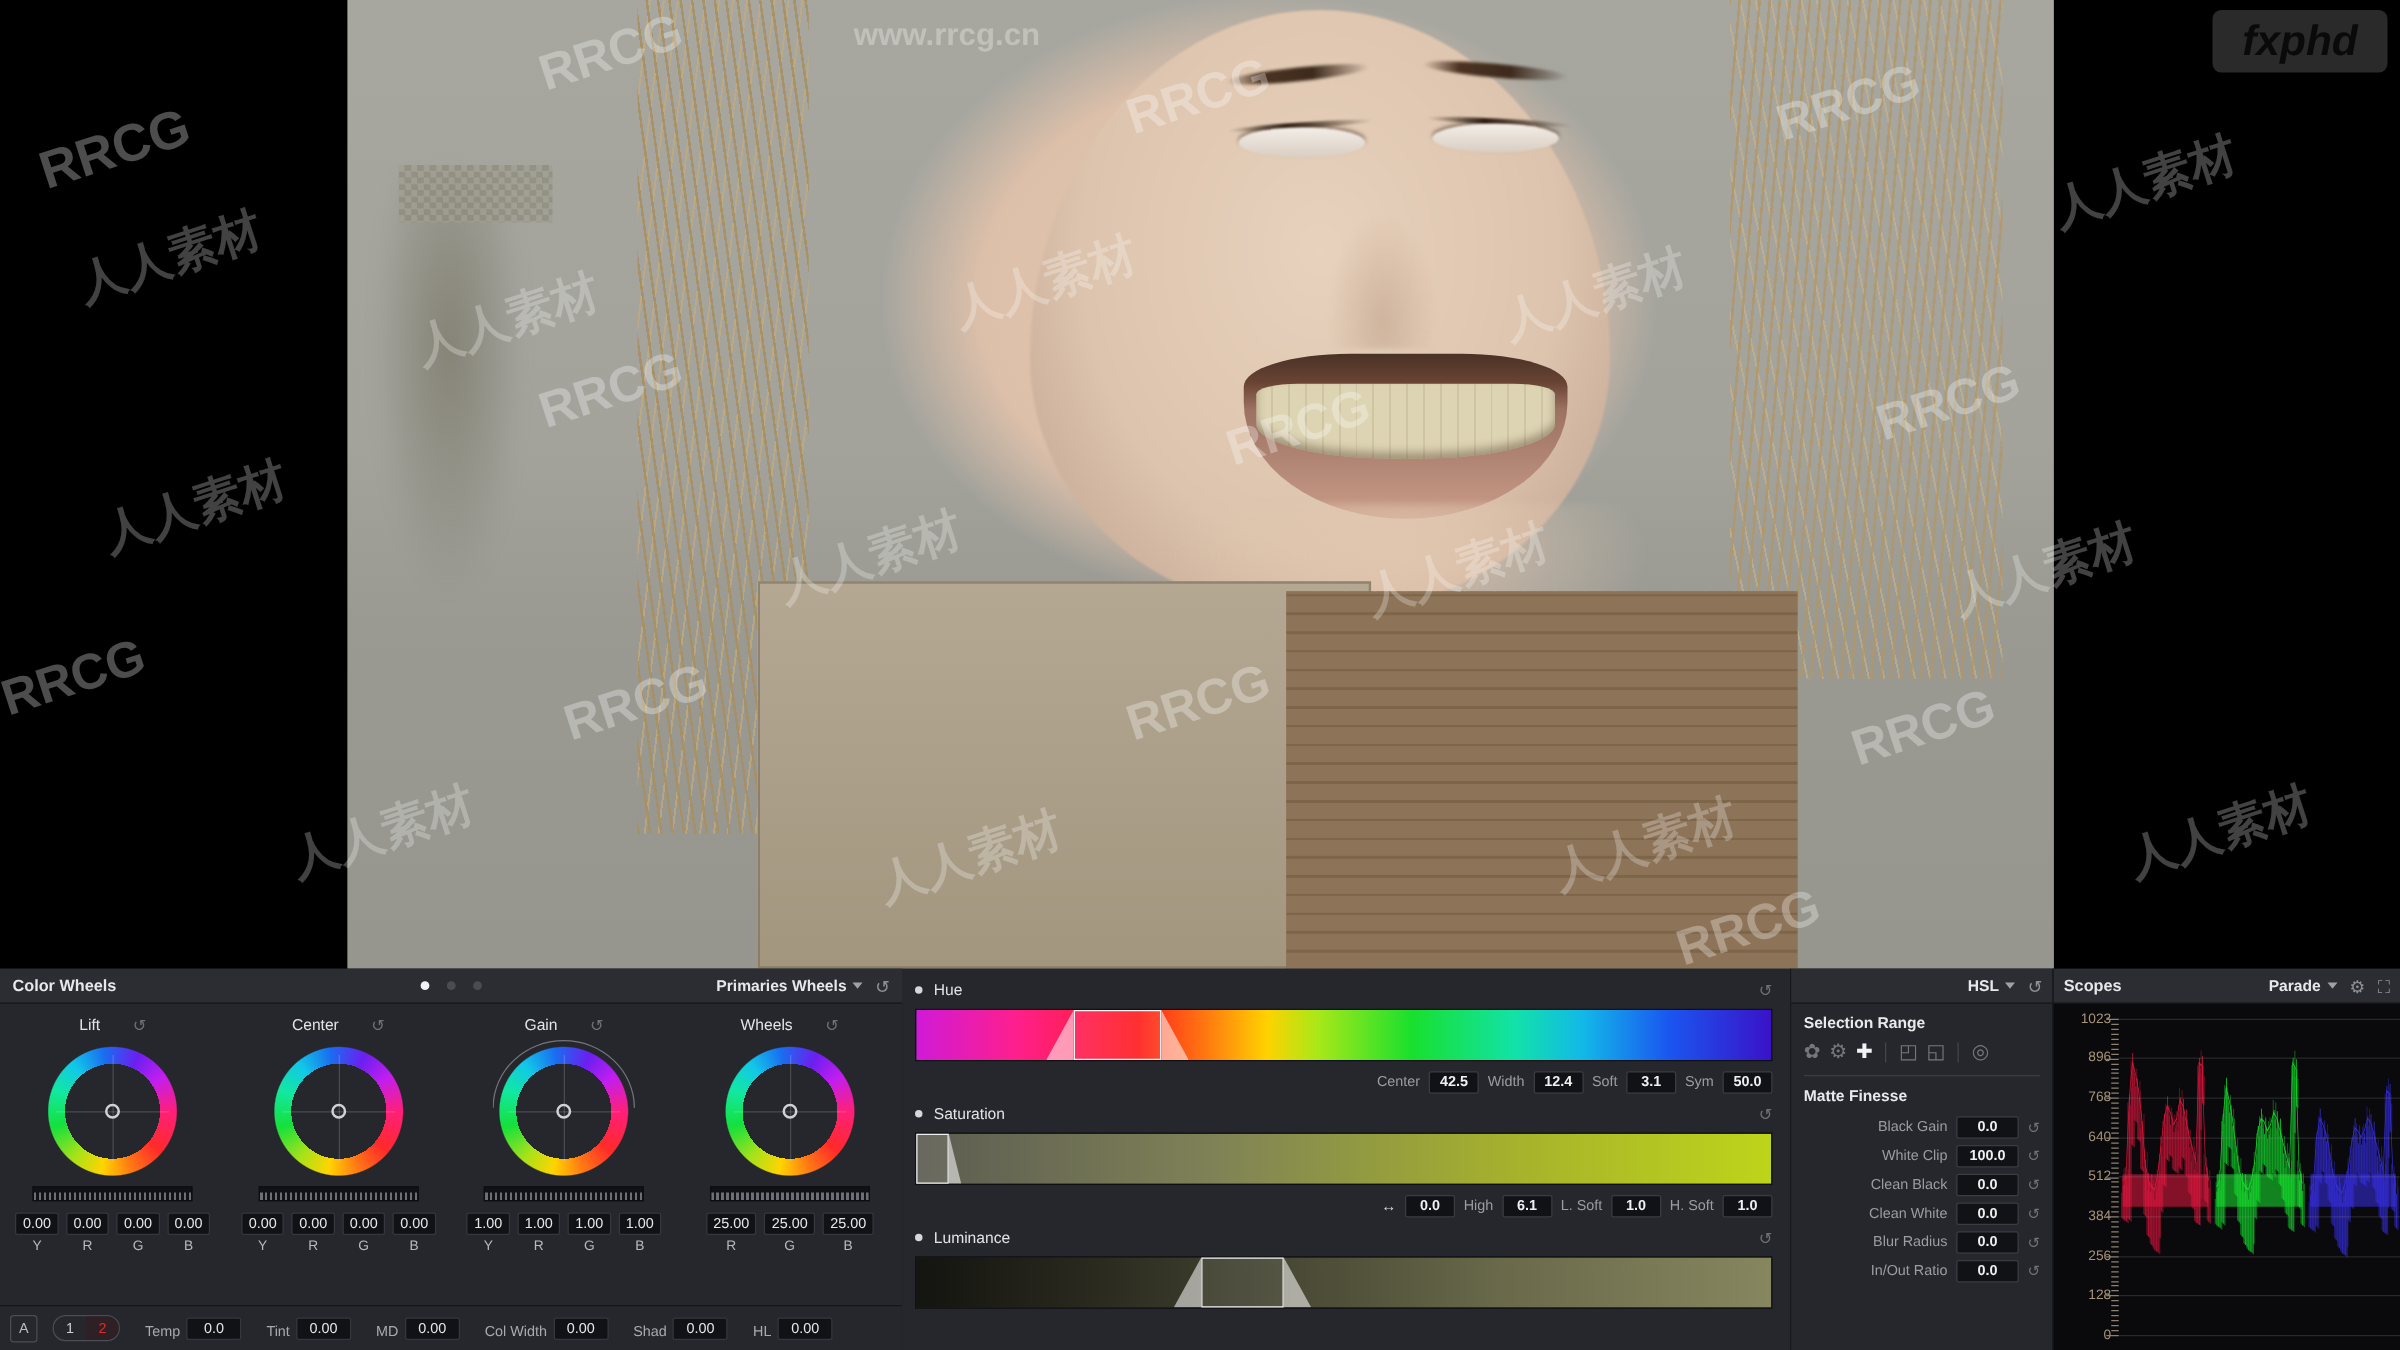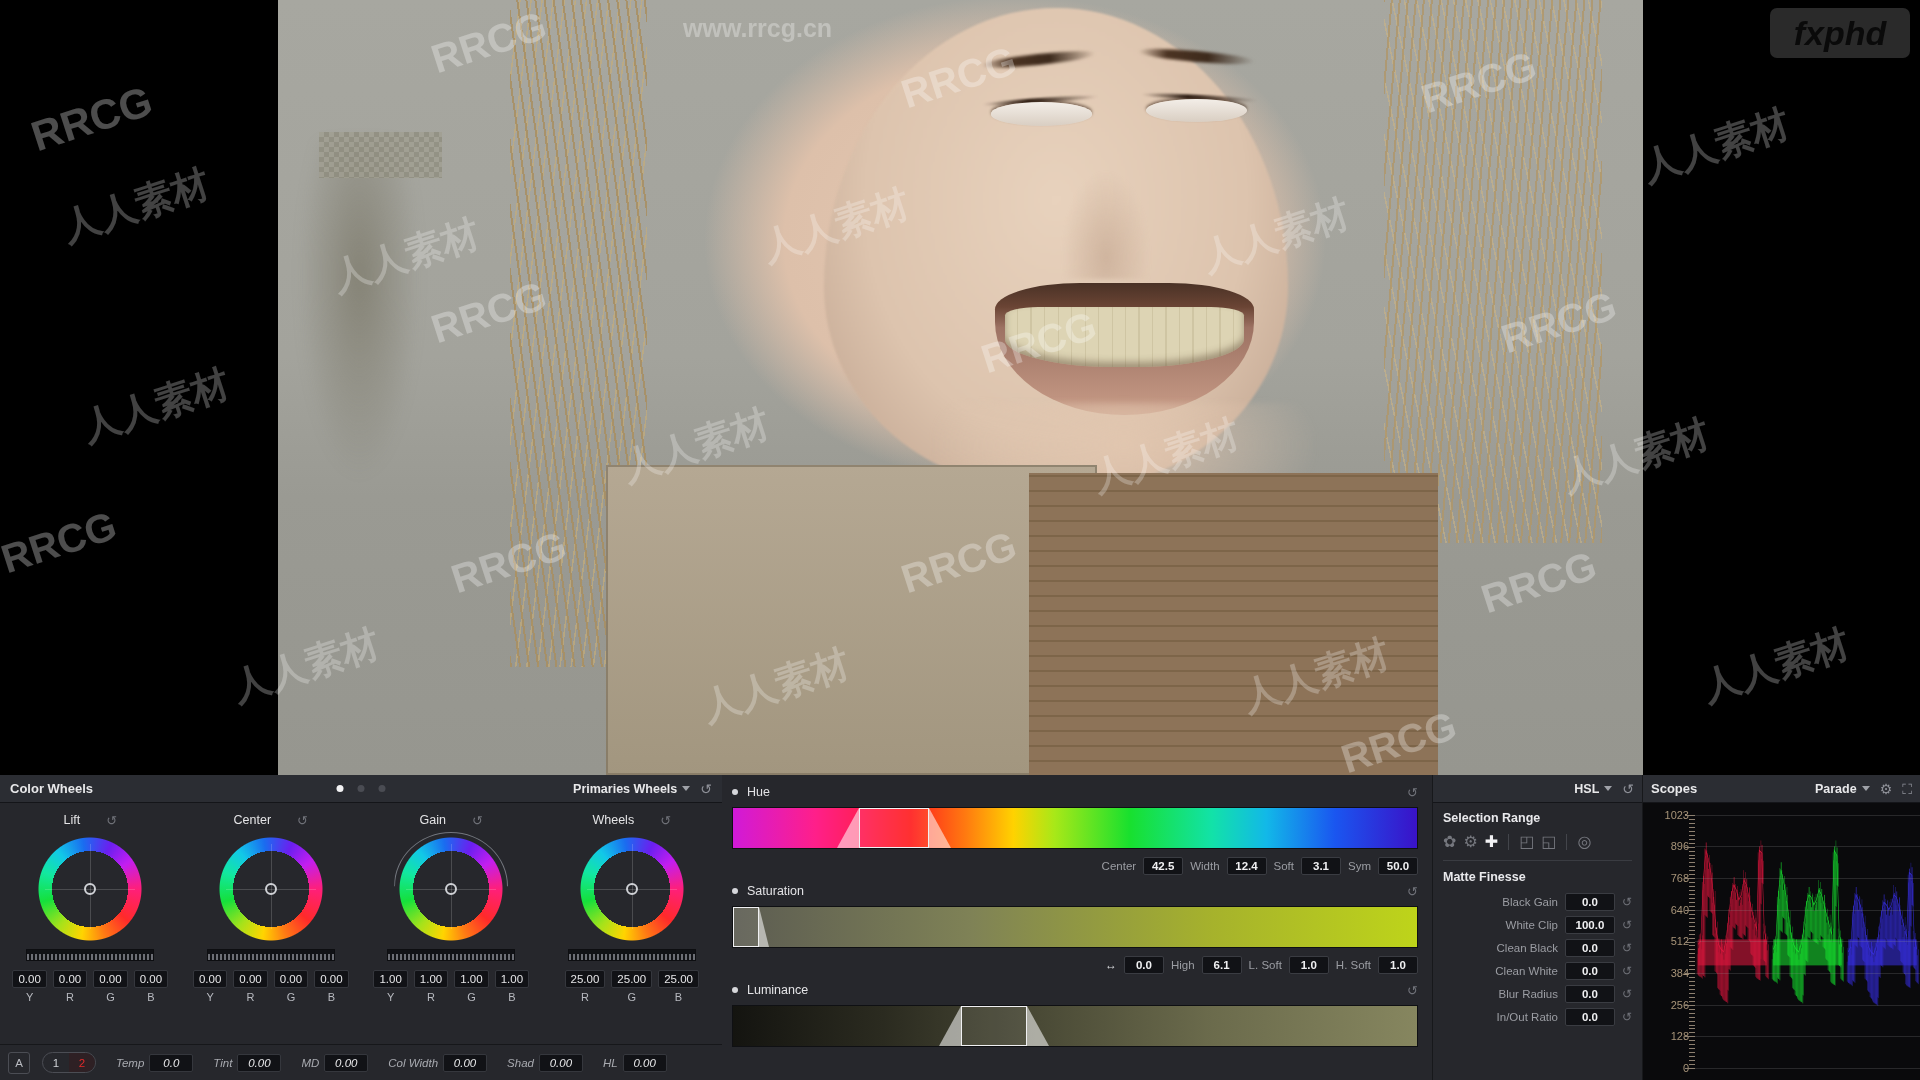--- a/index.html
+++ b/index.html
@@ -188,21 +188,21 @@
   .abtn {
     width:22px; height:22px; border:1px solid #4b4d54; border-radius:3px;
     color:#b9bbc1; font-size:11.5px; display:flex; align-items:center; justify-content:center;
   }
   .onetwo {
     margin-left:12px; display:flex; border:1px solid #4b4d54; border-radius:11px; overflow:hidden; height:21px;
   }
   .onetwo span { width:26px; display:flex; align-items:center; justify-content:center; font-size:11.5px; }
   .onetwo .a1 { color:#cfd1d6; }
   .onetwo .a2 { color:#e02a2a; background:#2e2024; }
-  .minif { display:flex; align-items:center; gap:5px; margin-left:20px;font-style:italic; }
+  .minif { display:flex; align-items:flex-end; gap:5px; margin-left:20px; }
   .minif .lbl { color:#a8aab0; font-size:11.5px; }
   .minif .valbox { min-width:44px; }
 
   
   #qualifier { width:710px; background:#26272c; }
   .q-body { padding:6px 14px 0 10px; }
   .q-row-head { display:flex; align-items:center; gap:9px; height:22px; }
   .q-bullet { width:6px; height:6px; border-radius:50%; background:#d6d7db; }
   .q-name { color:#e3e3e6; font-size:12.5px; }
   .q-reset { margin-left:auto; color:#6f7178; font-size:13px; }

